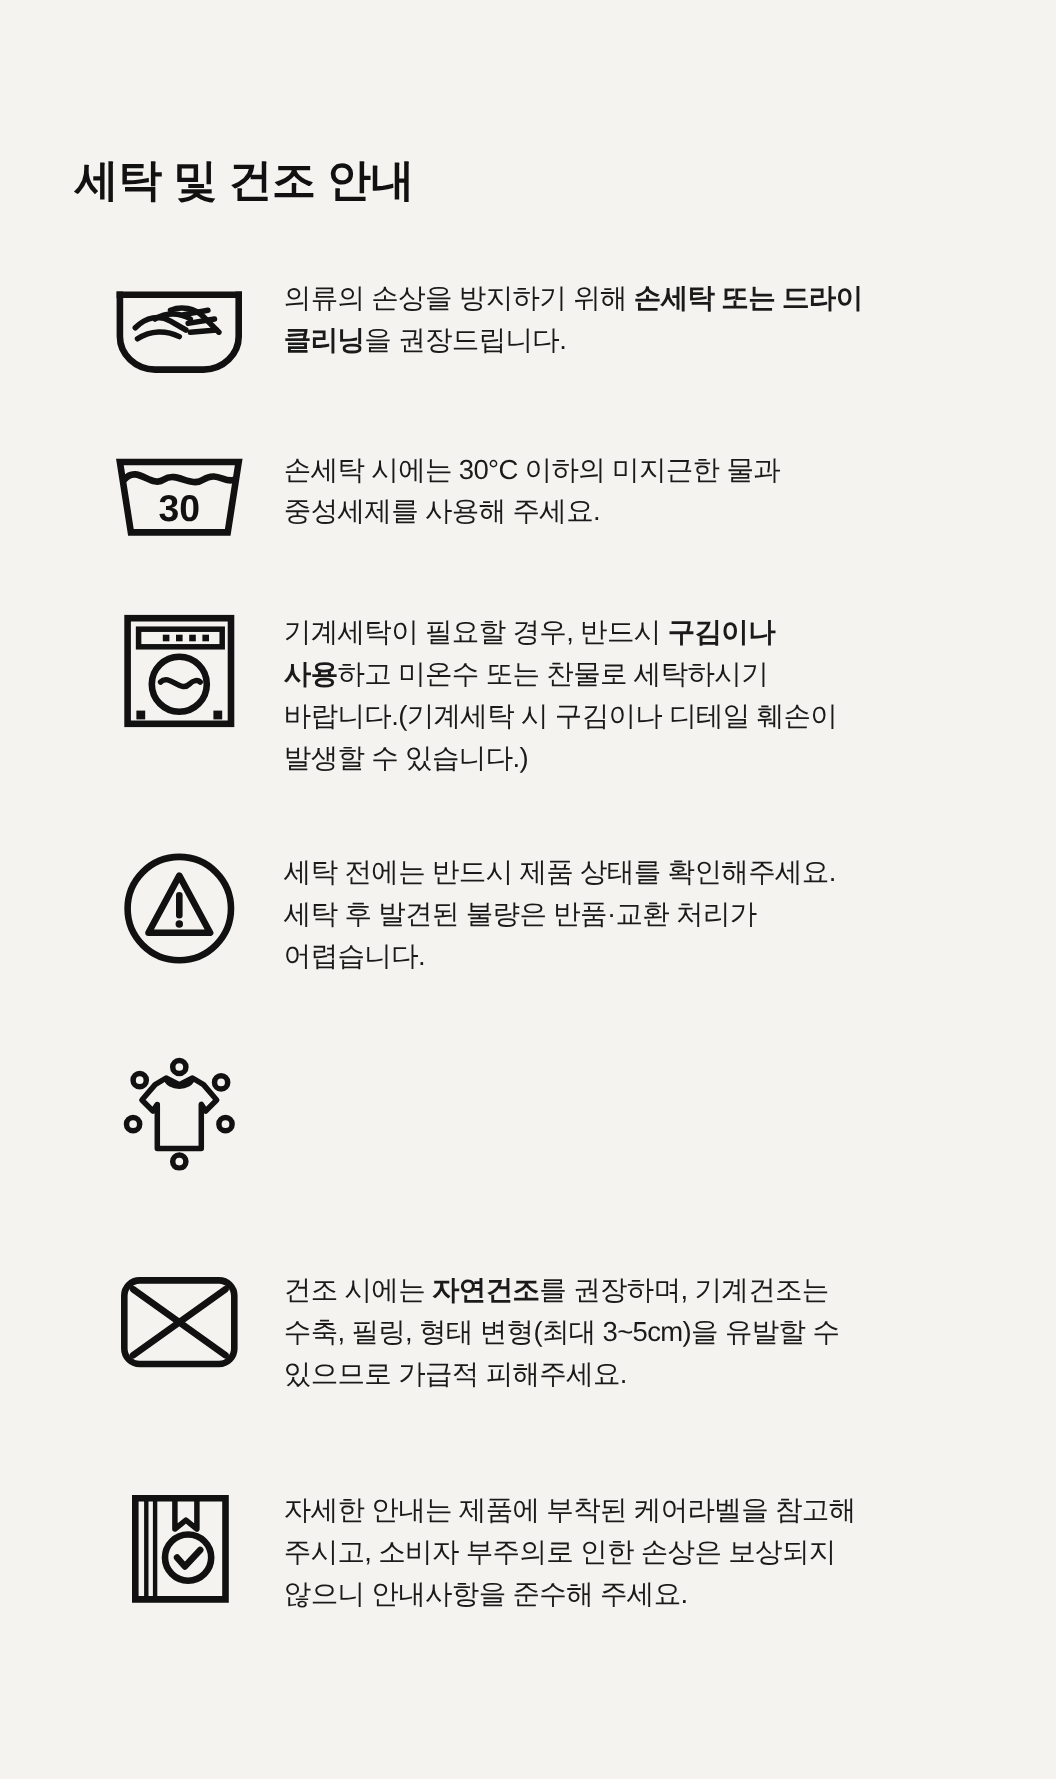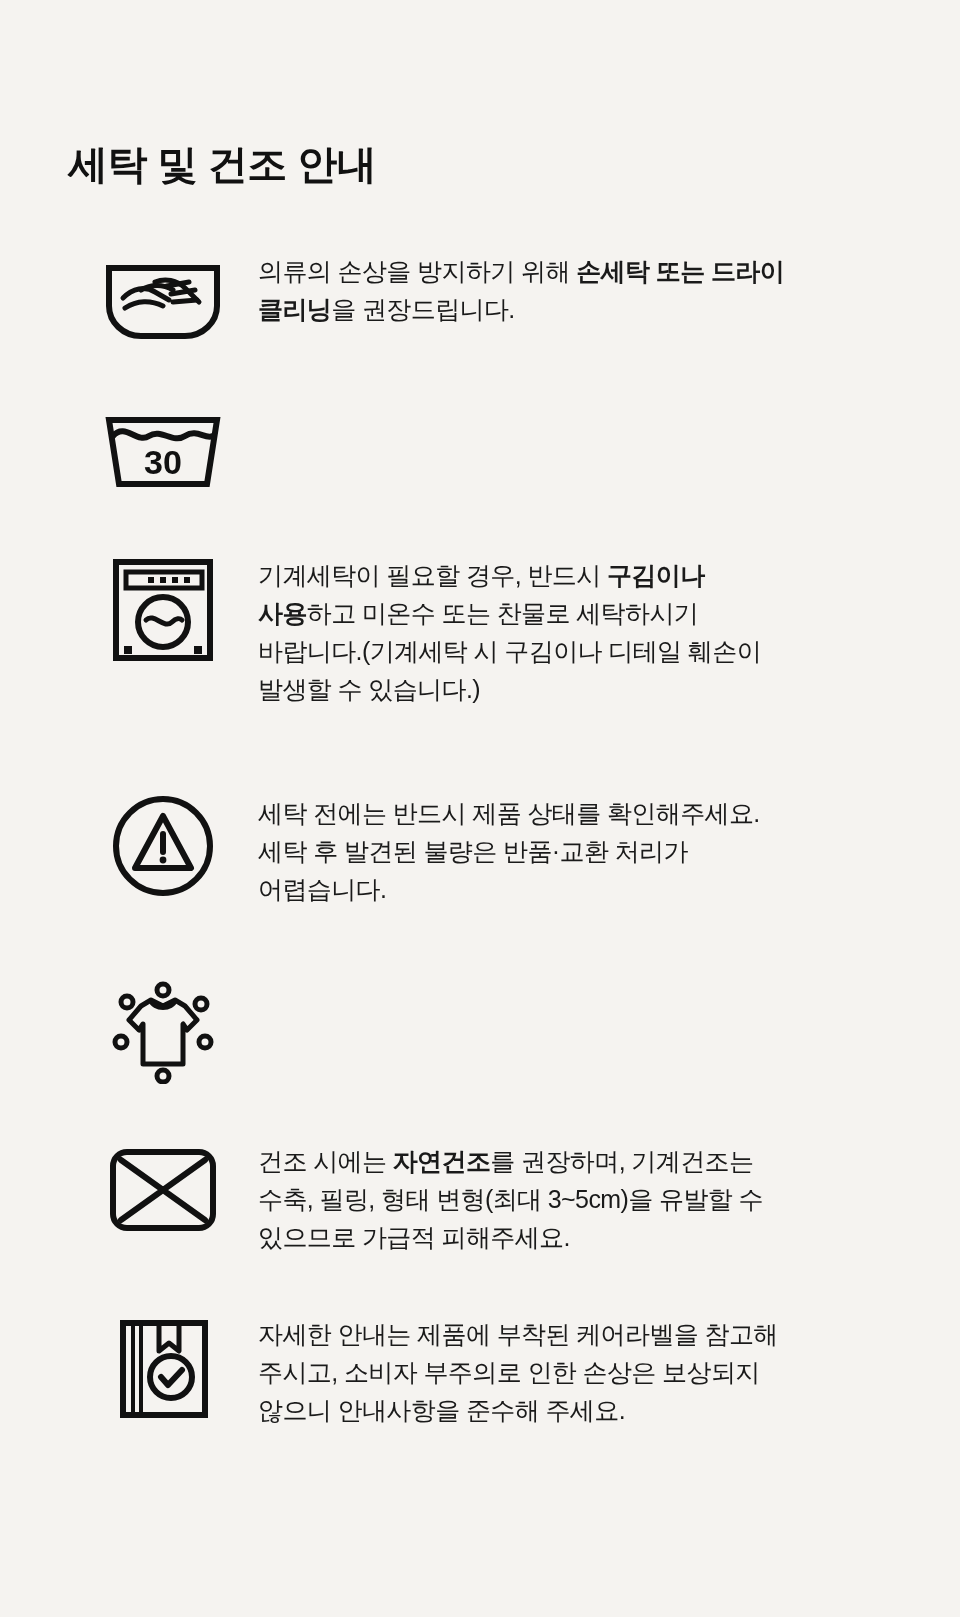--- a/index.html
+++ b/index.html
@@ -59,24 +59,24 @@
     padding-top: 2px;
     word-break: keep-all;
   }
   .text-cell b {
     font-weight: bold;
   }
   
   .row-0 { margin-top: 0; }
   .row-1 { margin-top: 14px; }
   .row-2 { margin-top: 14px; }
-  .row-3 { margin-top: 36px; }
+  .row-3 { margin-top: 16px; }
   .row-4 { margin-top: 22px; }
-  .row-5 { margin-top: 8px; }
-  .row-6 { margin-top: 9px; }
+  .row-5 { margin-top: 40px; }
+  .row-6 { margin-top: 36px; }
 </style>
 </head>
 <body>
 
 <div class="page">
 
   <h1 class="page-title">세탁 및 건조 안내</h1>
 
   <div class="care-list">
 
@@ -96,20 +96,21 @@
     </div>
 
     <div class="care-row row-1">
       <div class="icon-cell">
         <svg width="120" height="84" viewBox="0 0 120 84" fill="none" xmlns="http://www.w3.org/2000/svg">
           <path d="M6 12 L114 12 L104 76 L16 76 Z" stroke="#111" stroke-width="6" fill="none" stroke-linejoin="miter"></path>
           <path d="M10 28 C22 14 34 36 46 28 C58 20 70 36 82 28 C94 20 102 32 110 28" stroke="#111" stroke-width="6" fill="none" stroke-linecap="round"></path>
           <text x="60" y="66" text-anchor="middle" font-family="Liberation Sans, sans-serif" font-size="34" font-weight="bold" fill="#111">30</text>
         </svg>
       </div>
+      <div class="text-cell">손세탁 시에는 30°C 이하의 미지근한 물과 중성세제를 사용해 주세요.</div>
     </div>
 
     <div class="care-row row-2">
       <div class="icon-cell">
         <svg width="110" height="108" viewBox="0 0 110 108" fill="none" xmlns="http://www.w3.org/2000/svg">
           <rect x="8" y="6" width="94" height="96" stroke="#111" stroke-width="6" fill="none"></rect>
           <rect x="18" y="16" width="76" height="16" stroke="#111" stroke-width="5" fill="none"></rect>
           <rect x="40" y="21" width="6" height="6" fill="#111"></rect>
           <rect x="52" y="21" width="6" height="6" fill="#111"></rect>
           <rect x="64" y="21" width="6" height="6" fill="#111"></rect>

